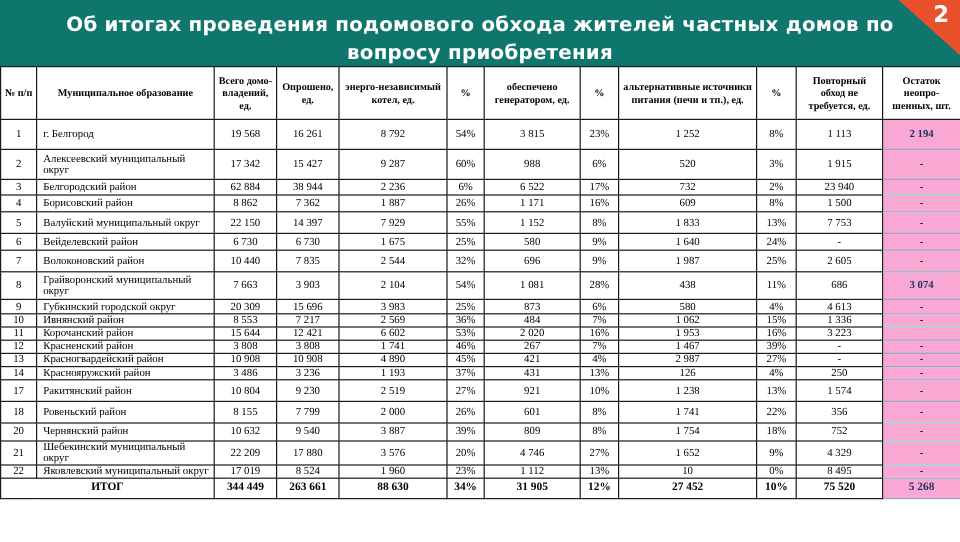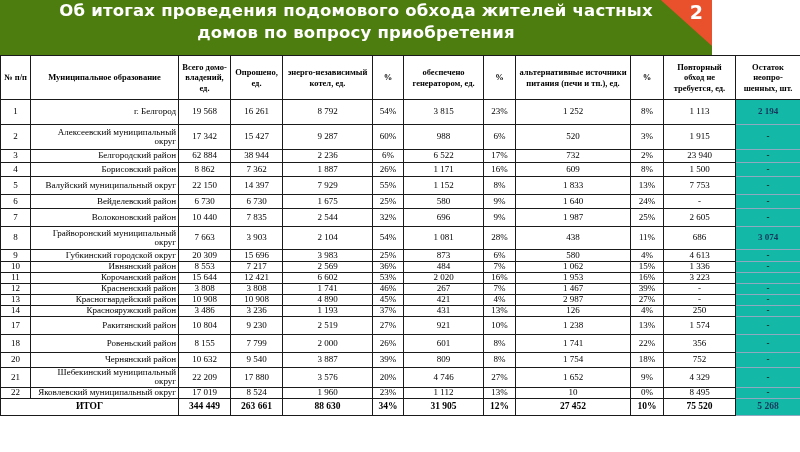--- a/index.html
+++ b/index.html
@@ -1,39 +1,39 @@
 <!DOCTYPE html>
 <html><head>
 <meta charset="utf-8">
 <style>
   html, body { margin:0; padding:0; background:#fff; }
   body { width:800px; height:452px; overflow:hidden; }
   .slide { position:relative; width:800px; height:452px; overflow:hidden; background:#fff;
            font-family:"Liberation Serif", serif; }
 
   
-  .title-bar { position:relative; width:712px; height:55px; background:#4d7c0f;
-               display:flex; align-items:flex-start; justify-content:center; }
+  .title-bar { position:relative; width:800px; height:55px; background:#0f766e;
+               display:flex; align-items:flex-end; justify-content:center; }
   .title-text { color:#ffffff; font-family:"DejaVu Sans", sans-serif; font-weight:bold;
                 font-size:16.5px; line-height:1.35; text-align:center; letter-spacing:.2px;
                 width:100%; padding:0 34px; box-sizing:border-box; }
   .title-text span { display:block; }
   .corner { position:absolute; top:0; right:0; width:64px; height:50px; background:#e8512c;
             clip-path:polygon(20% 0, 100% 0, 100% 92%); }
   .page-num { position:absolute; top:1px; right:9px; color:#fff; font-family:"DejaVu Sans", sans-serif;
               font-weight:bold; font-size:19px; }
 
   
   table.data-table { border-collapse:collapse; table-layout:fixed; width:800px; }
   .data-table th, .data-table td { border:1px solid #1a1a1a; vertical-align:middle;
       text-align:center; padding:0 2px; overflow:hidden; color:#000; }
   .data-table thead th { font-weight:bold; font-size:8.5px; line-height:1.2; height:43px; background:#fff; }
   .data-table td { font-size:9px; line-height:1.05; }
-  td.name-cell { text-align:right; padding-left:5px; font-size:9px; }
-  .highlight { background:#14b8a6; border-left:1px solid #72879a !important; border-right:1px solid #72879a !important; }
+  td.name-cell { text-align:left; padding-left:5px; font-size:9px; }
+  .highlight { background:#f9a8d4; border-left:1px solid #72879a !important; border-right:1px solid #72879a !important; }
   td.highlight { border-top-color:#8fa9c0; border-bottom-color:#8fa9c0; }
   td.hl-bold { font-weight:bold; color:#17365d; }
 
   
   tbody tr { height:11px; }
   tbody tr:nth-child(1), tbody tr:nth-child(2) { height:25px; }
   tbody tr:nth-child(3) { height:13px; }
   tbody tr:nth-child(4), tbody tr:nth-child(6) { height:14px; }
   tbody tr:nth-child(5), tbody tr:nth-child(7), tbody tr:nth-child(15),
   tbody tr:nth-child(16), tbody tr:nth-child(22) { height:18px; }

